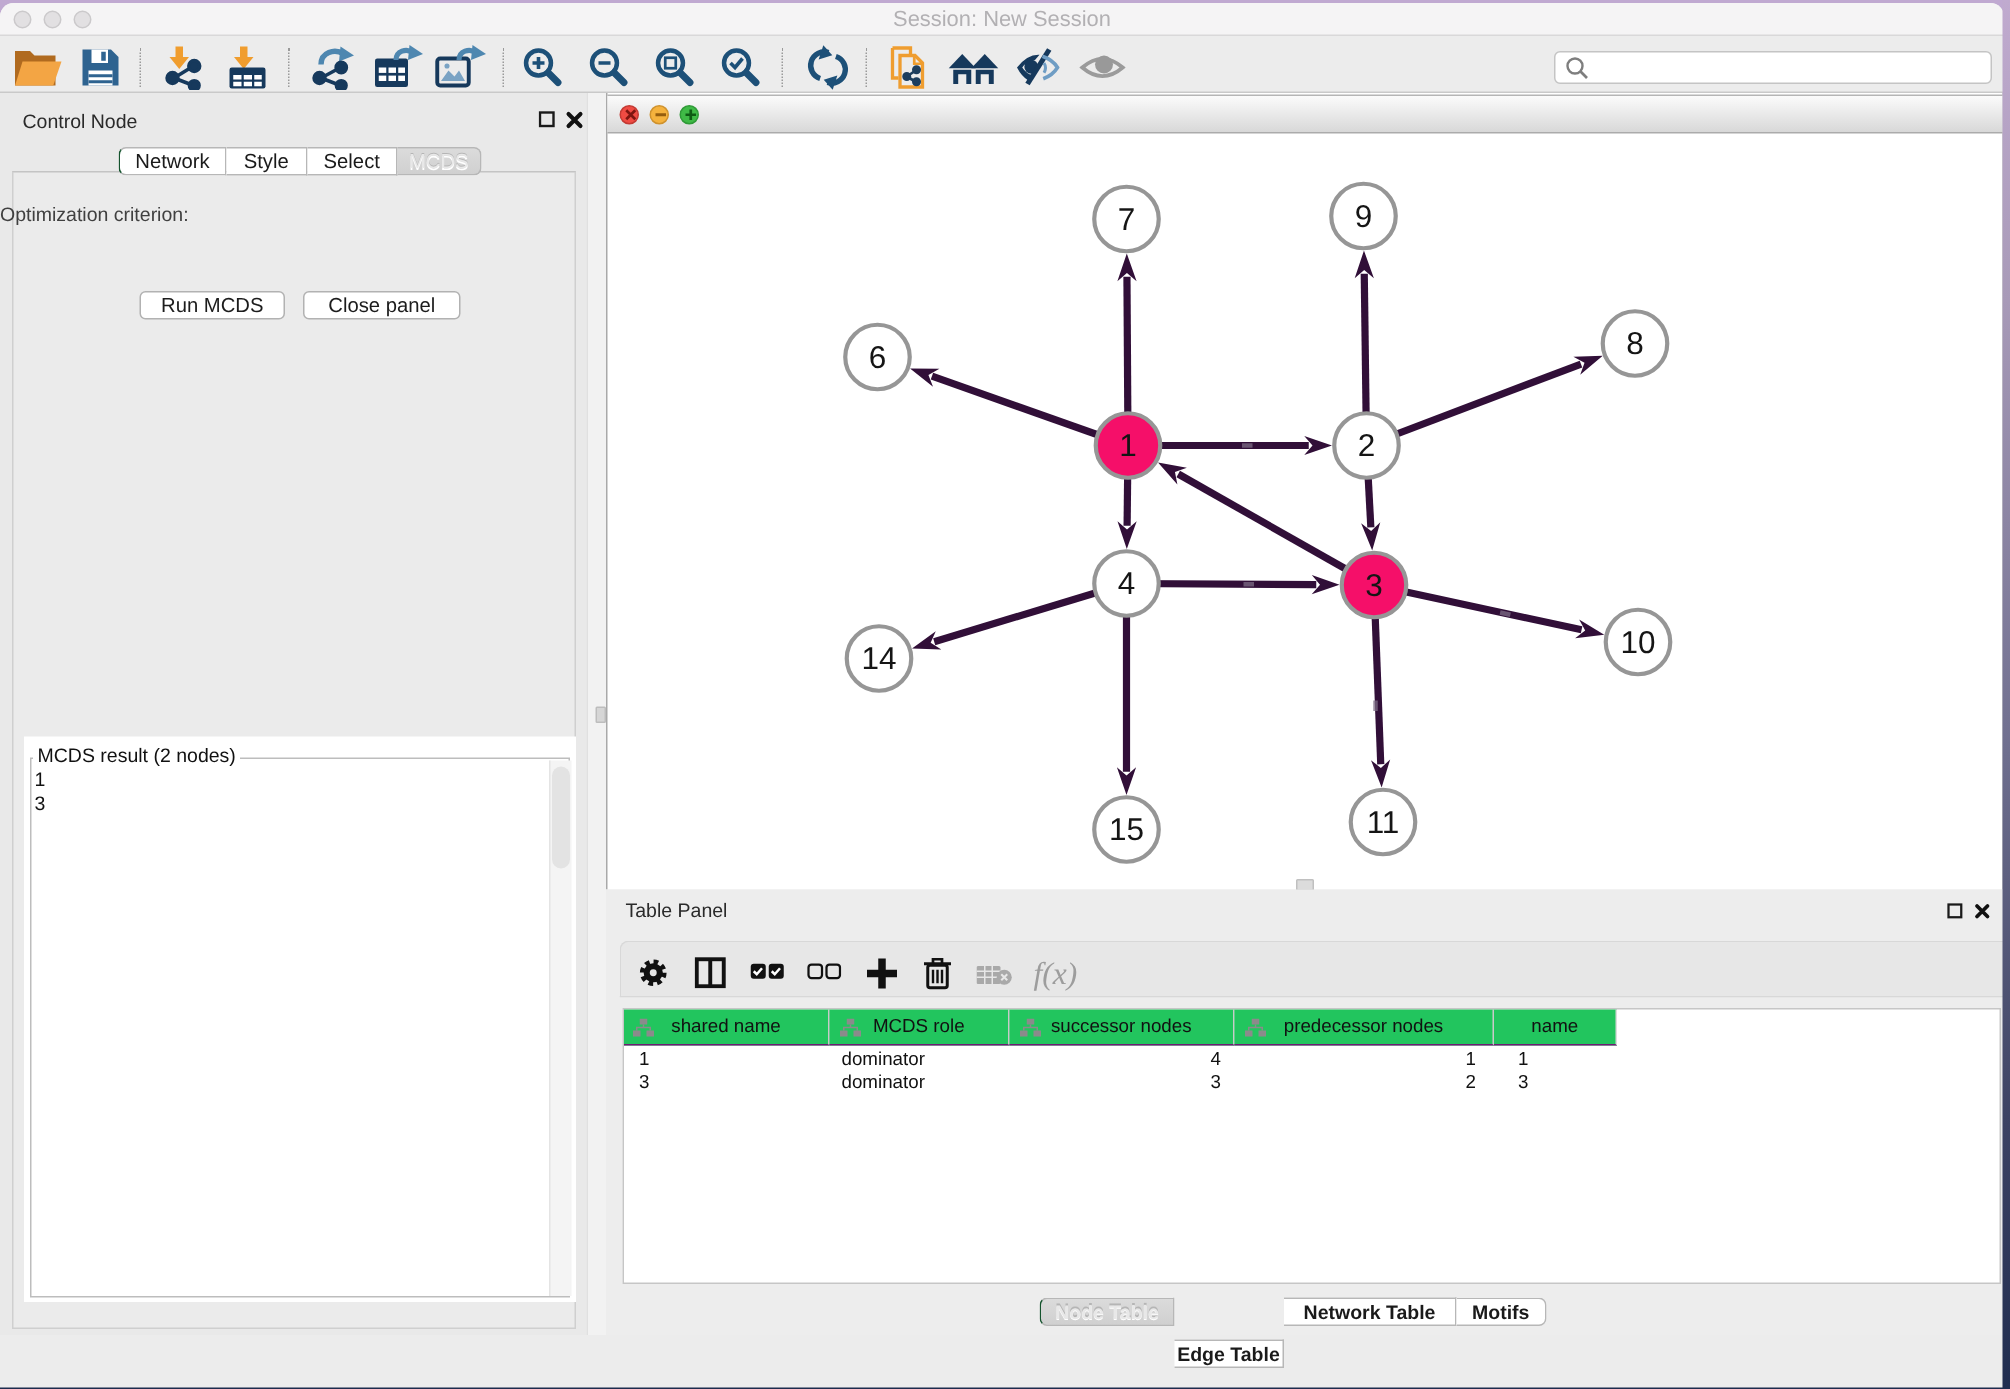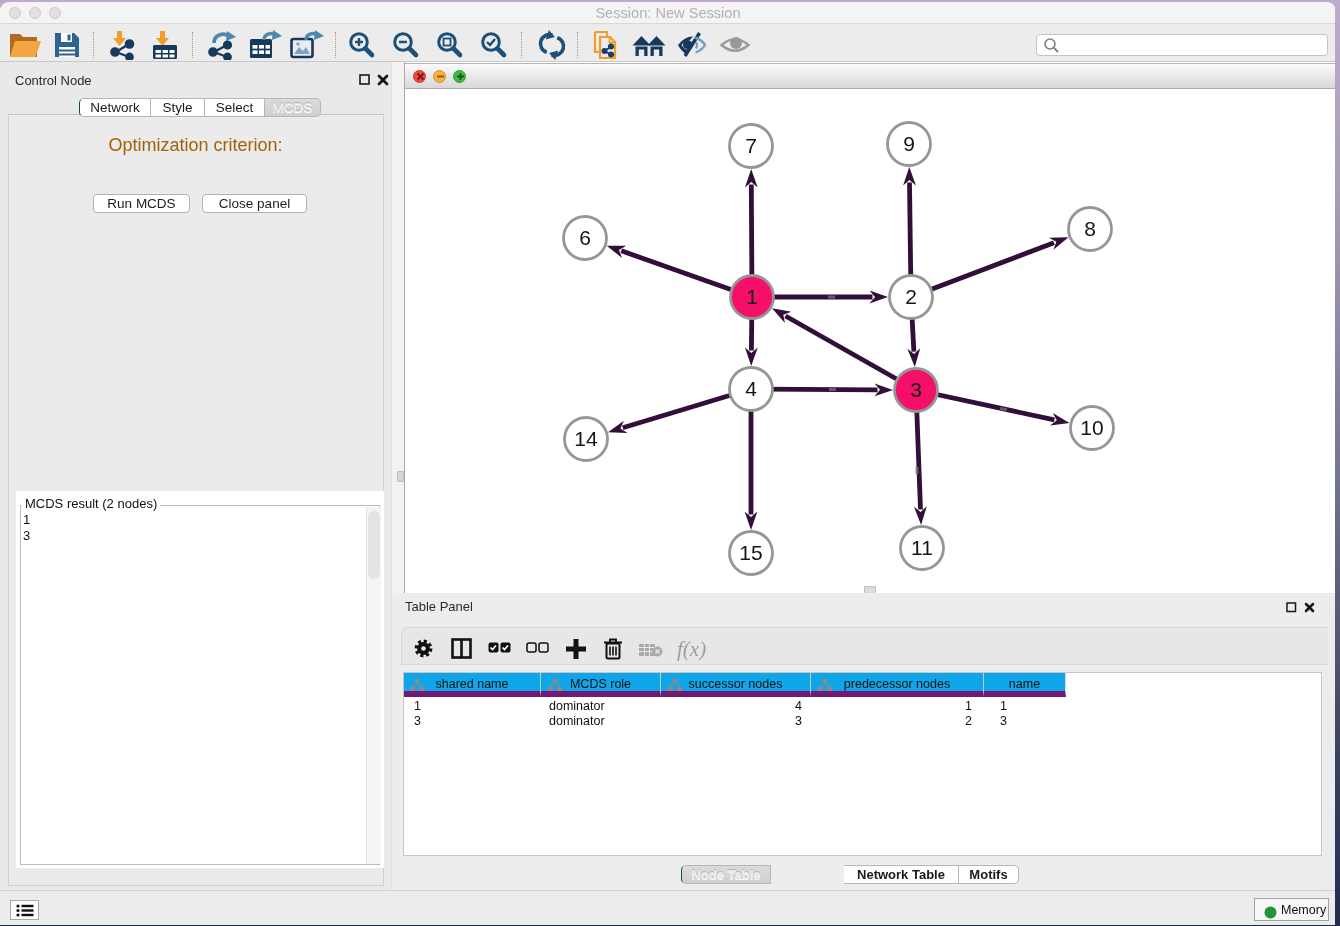--- a/index.html
+++ b/index.html
@@ -32,25 +32,25 @@
   
   #vgutter { left:391px; top:60px; width:13px; height:828px; background:#f2f2f2; border-left:1px solid #e0e0e0; }
   #vknob { left:397px; top:469px; width:7px; height:11px; background:#d6d6d6; border:1px solid #bdbdbd; border-radius:1px; }
   
   #netwin { left:404px; top:60px; width:932px; height:531px; background:#fff; border-left:1px solid #a9a9a9; border-right:1px solid #a9a9a9; }
   #nettitle { left:0; top:1px; width:930px; height:26px; background:linear-gradient(#fbfbfb,#d8d8d8); border-bottom:1px solid #ababab; border-top:1px solid #b5b5b5;}
   .mac { position:absolute; top:5.5px; width:13px; height:13px; border-radius:50%; }
   #netname { width:100%; text-align:center; top:5px; font-size:13px; color:#111; font-weight:bold; }
   #hknob { left:864px; top:584px; width:12px; height:8px; background:#dcdcdc; border:1px solid #c0c0c0; border-radius:1px; }
   
-  #tablepanel { left:392px; top:591px; width:932px; height:297px; background:#ededed; }
+  #tablepanel { left:404px; top:591px; width:932px; height:297px; background:#ededed; }
   #tp-title { left:13px; top:6px; font-size:13px; color:#2a2a2a; }
   #tp-toolbar { left:9px; top:34px; width:927px; height:38px; background:#e7e7e7; border:1px solid #d8d8d8; border-radius:6px 0 0 0; border-right:none; }
   #tp-table { left:11px; top:79px; width:919px; height:184px; background:#fff; border:1px solid #c6c6c6; }
-  .th { position:absolute; top:0; height:24px; background:#0ea5e9; border-right:1px solid #c9c9c9; border-bottom:6px solid #701a75; font-size:12.5px; color:#111; text-align:center; line-height:23px; }
+  .th { position:absolute; top:0; height:24px; background:#22c55e; border-right:1px solid #c9c9c9; border-bottom:1px solid #701a75; font-size:12.5px; color:#111; text-align:center; line-height:23px; }
   .td { position:absolute; font-size:12.5px; color:#111; height:16px; line-height:16px; }
   
   .btabbar { position:absolute; left:289px; top:272px; height:19px; display:flex; font-size:13px; font-weight:bold; }
   
   #statusbar { left:0; top:888px; width:1336px; height:35px; background:#ececec; border-top:1px solid #d1d1d1; }
   #listbtn { left:10px; top:9px; width:29px; height:20px; background:#fdfdfd; border:1px solid #a9a9a9; }
   #membtn { left:1254px; top:7px; width:75px; height:23px; background:#f7f7f7; border:1px solid #a2a2a2; font-size:13px; color:#111; }
 </style>
 </head>
 <body>
@@ -231,21 +231,21 @@
     <svg class="abs" style="left:377px;top:12px;" width="12" height="12" viewBox="0 0 12 12">
       <path d="M2 2L10 10M10 2L2 10" stroke="#111" stroke-width="2.7" stroke-linecap="round"></path>
     </svg>
     <div class="abs" id="cp-inner"></div>
     <div class="tabbar">
       <div class="tab first" style="width:72px;">Network</div>
       <div class="tab" style="width:54px;">Style</div>
       <div class="tab" style="width:60px;">Select</div>
       <div class="tab last sel" style="width:56px;">MCDS</div>
     </div>
-    <div class="abs" style="left:0;top:73px;width:391px;font-size:18px;color:#a16207;text-align:center;">Optimization criterion:</div>
+    <div class="abs" style="left:0;top:73px;width:391px;font-size:13px;color:#404040;">Optimization criterion:</div>
     <div class="abs" style="left:93px;top:132px;width:97px;height:19px;background:#fff;border:1px solid #b2b2b2;border-radius:4px;font-size:13.5px;color:#1c1c1c;text-align:center;line-height:17px;">Run MCDS</div>
     <div class="abs" style="left:202px;top:132px;width:105px;height:19px;background:#fff;border:1px solid #b2b2b2;border-radius:4px;font-size:13.5px;color:#1c1c1c;text-align:center;line-height:17px;">Close panel</div>
 
     <div class="abs" style="left:16px;top:429px;width:368px;height:377px;background:#fff;"></div>
     <div class="abs" style="left:20px;top:443px;width:360px;height:360px;border:1px solid #bdbdbd;"></div>
     <div class="abs" style="left:22px;top:434px;background:#fff;padding:0 3px;font-size:13px;color:#111;">MCDS result (2 nodes)</div>
     <div class="abs" style="left:366px;top:445px;width:15px;height:357px;background:#f4f4f4;border-left:1px solid #e4e4e4;"></div>
     <div class="abs" style="left:368px;top:449px;width:12px;height:68px;background:#e3e3e3;border-radius:6px;"></div>
     <div class="abs" style="left:23px;top:450px;font-size:13px;color:#111;line-height:16px;">1<br>3</div>
   </div>
@@ -439,33 +439,13 @@
       <div class="td" style="left:407px;top:40px;width:161px;text-align:right;">2</div>
       <div class="td" style="left:596px;top:40px;">3</div>
     </div>
     <div class="btabbar">
       <div class="tab first sel" style="width:90px;">Node Table</div>
       <div class="tab" style="width:73px;margin-top:28px;">Edge Table</div>
       <div class="tab" style="width:115px;">Network Table</div>
       <div class="tab last" style="width:60px;">Motifs</div>
     </div>
   </div>
-  <div class="abs" id="statusbar">
-    <div class="abs" id="listbtn">
-      <svg class="abs" style="left:5px;top:3px;" width="18" height="13" viewBox="0 0 18 13">
-        <g fill="#111">
-          <circle cx="2" cy="2" r="1.6"></circle>
-            <circle cx="2" cy="6.5" r="1.6"></circle>
-            <circle cx="2" cy="11" r="1.6"></circle>
-          <rect x="5.5" y="0.8" width="12" height="2.4"></rect>
-            <rect x="5.5" y="5.3" width="12" height="2.4"></rect>
-            <rect x="5.5" y="9.8" width="12" height="2.4"></rect>
-        </g>
-      </svg>
-    </div>
-    <div class="abs" id="membtn">
-      <svg class="abs" style="left:9px;top:6.5px;" width="13" height="13" viewBox="0 0 13 13">
-          <circle cx="6.5" cy="6.5" r="6" fill="#1e9539"></circle>
-        </svg>
-      <span style="position:absolute;left:26px;top:3.5px;font-size:12.5px;">Memory</span>
-    </div>
-  </div>
 </div>
 
 </body></html>

